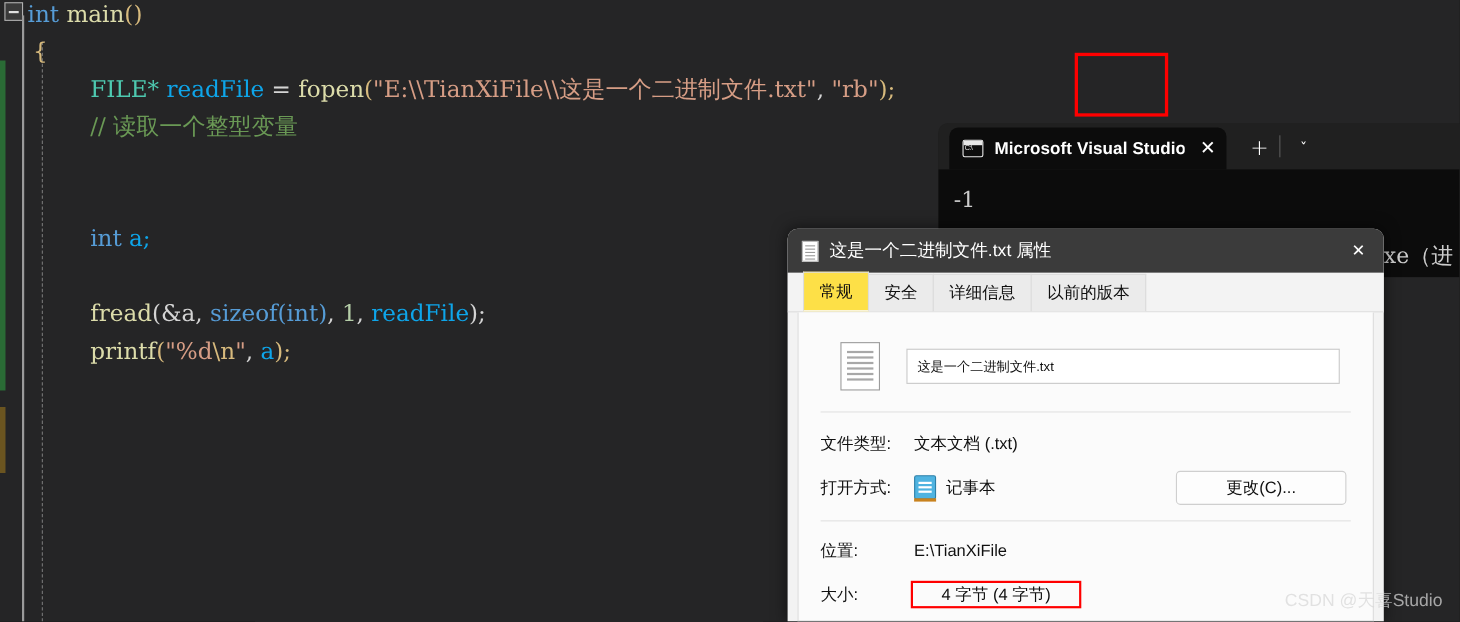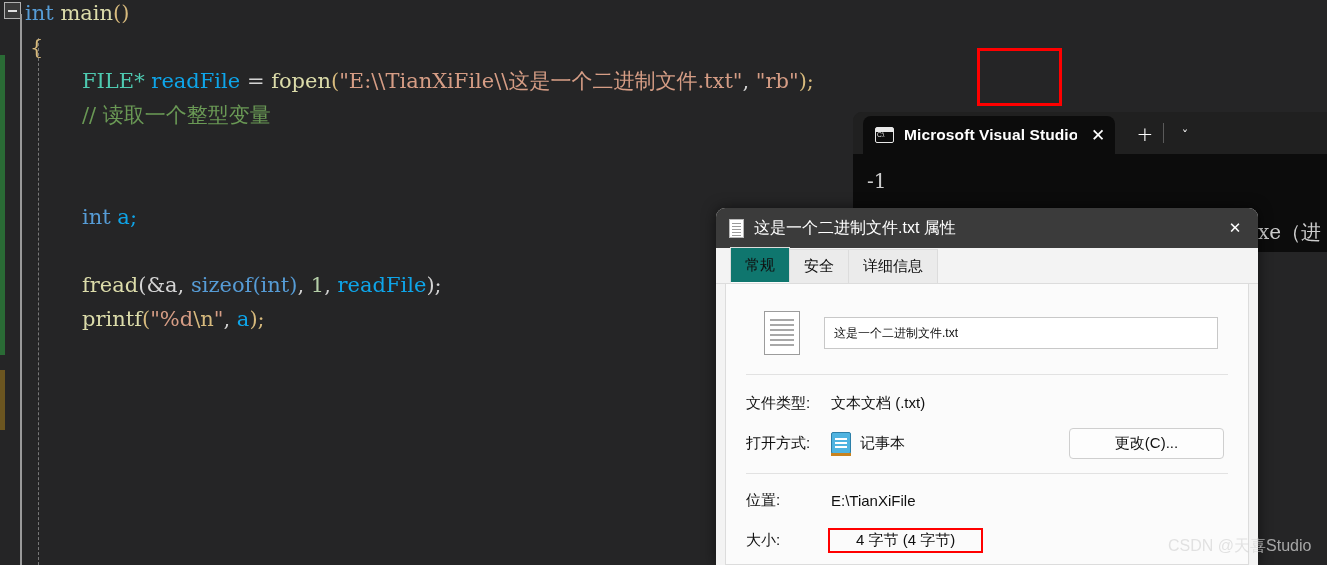--- a/index.html
+++ b/index.html
@@ -183,21 +183,21 @@
   .dlg-tab {
     padding: 0 14px; height: 34px;
     display: flex; align-items: center;
     font-size: 15px; color: #101010;
     border: 1px solid #dcdcdc;
     border-bottom: none;
     background: #ebebeb;
     margin-right: -1px;
   }
   .dlg-tab.active {
-    background: #0f766e; height: 36px;
+    background: #fde047; height: 36px;
     border-bottom: 1px solid #fbfbfb;
     position: relative; z-index: 2;
   }
 
   .dlg-body {
     position: relative;
     background: #fbfbfb;
     height: 281px;
     margin: 0 9px 0 9px;
     border: 1px solid #dcdcdc; border-top: none;
@@ -328,20 +328,21 @@
     <div class="dlg-title">
       <span class="doc-icon-sm"></span>
       <span class="dlg-title-text">这是一个二进制文件.txt 属性</span>
       <span class="dlg-close">✕</span>
     </div>
 
     <div class="dlg-tabs">
       <div class="dlg-tab active">常规</div>
       <div class="dlg-tab">安全</div>
       <div class="dlg-tab">详细信息</div>
+      <div class="dlg-tab">以前的版本</div>
     </div>
 
     <div class="dlg-body">
 
       <div class="row-name">
         <span class="doc-icon-lg"></span>
         <span class="name-input">这是一个二进制文件.txt</span>
       </div>
 
       <div class="hr"></div>

